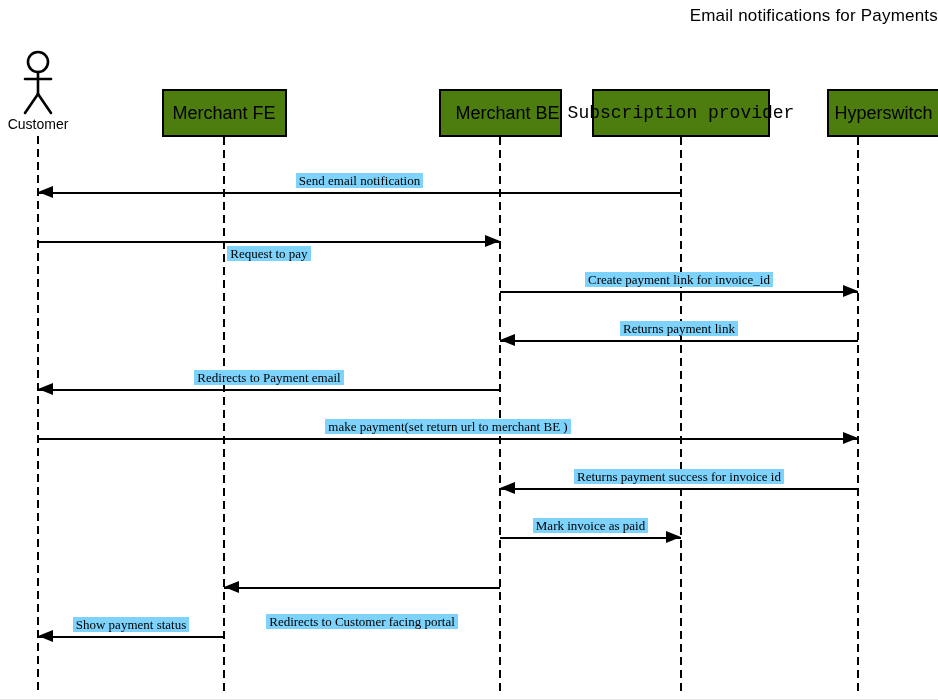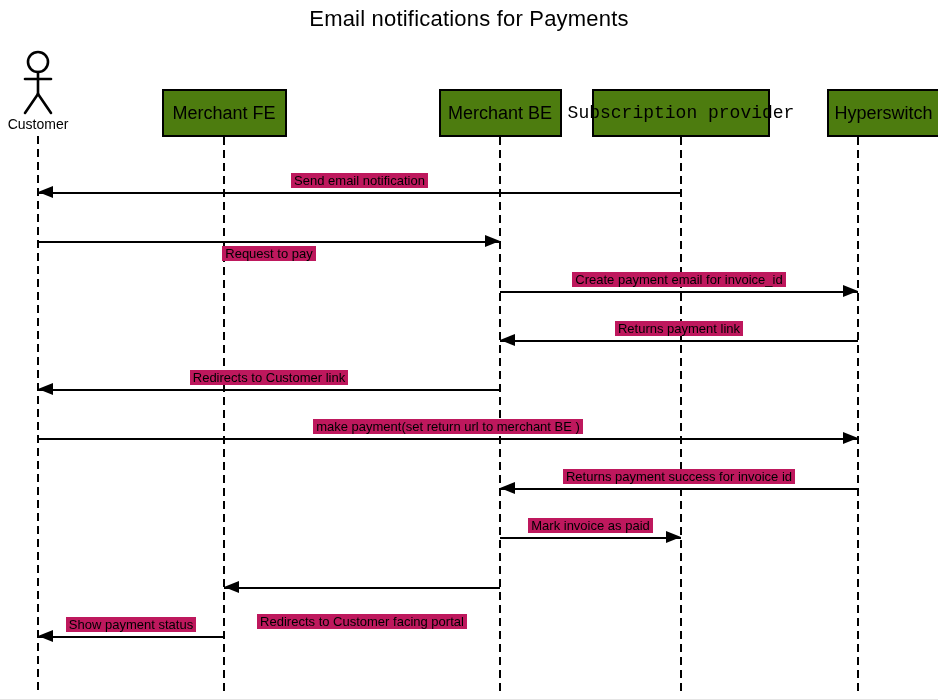--- a/index.html
+++ b/index.html
@@ -2,41 +2,41 @@
 <html><head>
 <meta charset="utf-8">
 <style>
   html,body{margin:0;padding:0;background:#fff;}
   .canvas{
     position:relative;width:938px;height:700px;background:#fff;
     font-family:"Liberation Sans",sans-serif;color:#000;overflow:hidden;
     border-bottom:1px solid #e4e4e4;box-sizing:border-box;
   }
   .title{
-    position:absolute;top:6px;left:0;width:100%;text-align:center;
-    font-size:22px;letter-spacing:.2px;
+    position:absolute;top:6px;left:0;width:100%;text-align:right;
+    font-size:17px;letter-spacing:.2px;
   }
   .pbox{
     position:absolute;box-sizing:border-box;border:2.5px solid #000;background:#4d7c0f;
     display:flex;align-items:center;justify-content:center;font-size:18px;white-space:nowrap;
   }
   .actor-svg{position:absolute;}
   .actor-label{
     position:absolute;text-align:center;font-size:14px;white-space:nowrap;
   }
   .lifeline{
     position:absolute;width:2px;
     background:repeating-linear-gradient(to bottom,#000 0,#000 8px,transparent 8px,transparent 13px);
   }
   .msg-line{position:absolute;height:2px;background:#000;}
   .msg-label{
     position:absolute;height:16px;line-height:16px;text-align:center;
     font-size:13px;white-space:nowrap;
   }
-  .msg-label span{background:#be185d;padding:0 3px;}
+  .msg-label span{background:#7dd3fc;padding:0 3px;font-family:Liberation Serif, serif;}
   .arrowhead{position:absolute;width:0;height:0;}
   .arrowhead.dir-right{border-top:6px solid transparent;border-bottom:6px solid transparent;border-left:15px solid #000;}
   .arrowhead.dir-left{border-top:6px solid transparent;border-bottom:6px solid transparent;border-right:15px solid #000;}
 </style>
 </head>
 <body>
 
 <div class="canvas">
   <div class="title">Email notifications for Payments</div>
   <div id="diagram-layer">
@@ -49,42 +49,42 @@
           <circle cx="23" cy="12" r="10"></circle>
           <line x1="23" y1="22" x2="23" y2="44"></line>
           <line x1="10" y1="29" x2="36" y2="29"></line>
           <line x1="23" y1="44" x2="10" y2="63"></line>
           <line x1="23" y1="44" x2="36" y2="63"></line>
         </svg></div>
       <div class="actor-label" style="left: -22px; top: 116px; width: 120px;">Customer</div>
       <div class="pbox" style="left: 161.5px; top: 89px; width: 125px; height: 48px;">
         <span>Merchant FE</span>
       </div>
-      <div class="pbox" style="left: 438.5px; top: 89px; width: 123px; height: 48px;">
+      <div class="pbox" style="left: 438.5px; top: 89px; width: 123px; height: 48px; justify-content: flex-end;">
         <span>Merchant BE</span>
       </div>
       <div class="pbox" style="left: 592px; top: 89px; width: 178px; height: 48px; font-family: Liberation Mono, monospace;">
         <span>Subscription provider</span>
       </div>
       <div class="pbox" style="left: 787px; top: 89px; width: 142px; height: 48px; margin-left: 40px;">
         <span>Hyperswitch BE</span>
       </div>
       <div class="msg-label" style="left: 38px; width: 643px; top: 173px;"><span>Send email notification</span></div>
       <div class="msg-line" style="left: 38px; top: 192px; width: 643px;"></div>
       <div class="arrowhead dir-left" style="left: 38px; top: 186px;"></div>
       <div class="msg-label" style="left: 38px; width: 462px; top: 222px; margin-top: 24px;"><span>Request to pay</span></div>
       <div class="msg-line" style="left: 38px; top: 241px; width: 462px;"></div>
       <div class="arrowhead dir-right" style="left: 485px; top: 235px;"></div>
-      <div class="msg-label" style="left: 500px; width: 358px; top: 272px;"><span>Create payment email for invoice_id</span></div>
+      <div class="msg-label" style="left: 500px; width: 358px; top: 272px;"><span>Create payment link for invoice_id</span></div>
       <div class="msg-line" style="left: 500px; top: 291px; width: 358px;"></div>
       <div class="arrowhead dir-right" style="left: 843px; top: 285px;"></div>
       <div class="msg-label" style="left: 500px; width: 358px; top: 321px;"><span>Returns payment link</span></div>
       <div class="msg-line" style="left: 500px; top: 340px; width: 358px;"></div>
       <div class="arrowhead dir-left" style="left: 500px; top: 334px;"></div>
-      <div class="msg-label" style="left: 38px; width: 462px; top: 370px;"><span>Redirects to Customer link</span></div>
+      <div class="msg-label" style="left: 38px; width: 462px; top: 370px;"><span>Redirects to Payment email</span></div>
       <div class="msg-line" style="left: 38px; top: 389px; width: 462px;"></div>
       <div class="arrowhead dir-left" style="left: 38px; top: 383px;"></div>
       <div class="msg-label" style="left: 38px; width: 820px; top: 419px;"><span>make payment(set return url to merchant BE )</span></div>
       <div class="msg-line" style="left: 38px; top: 438px; width: 820px;"></div>
       <div class="arrowhead dir-right" style="left: 843px; top: 432px;"></div>
       <div class="msg-label" style="left: 500px; width: 358px; top: 469px;"><span>Returns payment success for invoice id</span></div>
       <div class="msg-line" style="left: 500px; top: 488px; width: 358px;"></div>
       <div class="arrowhead dir-left" style="left: 500px; top: 482px;"></div>
       <div class="msg-label" style="left: 500px; width: 181px; top: 518px;"><span>Mark invoice as paid</span></div>
       <div class="msg-line" style="left: 500px; top: 537px; width: 181px;"></div>

